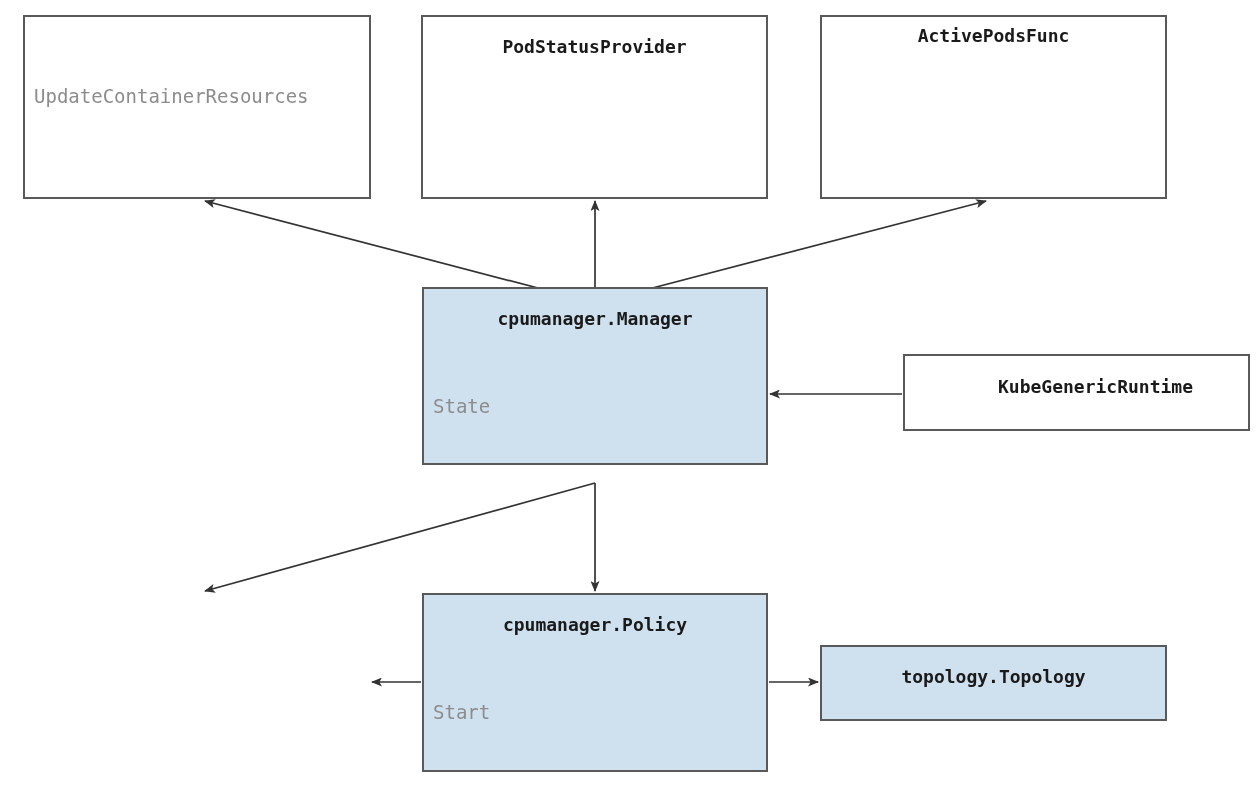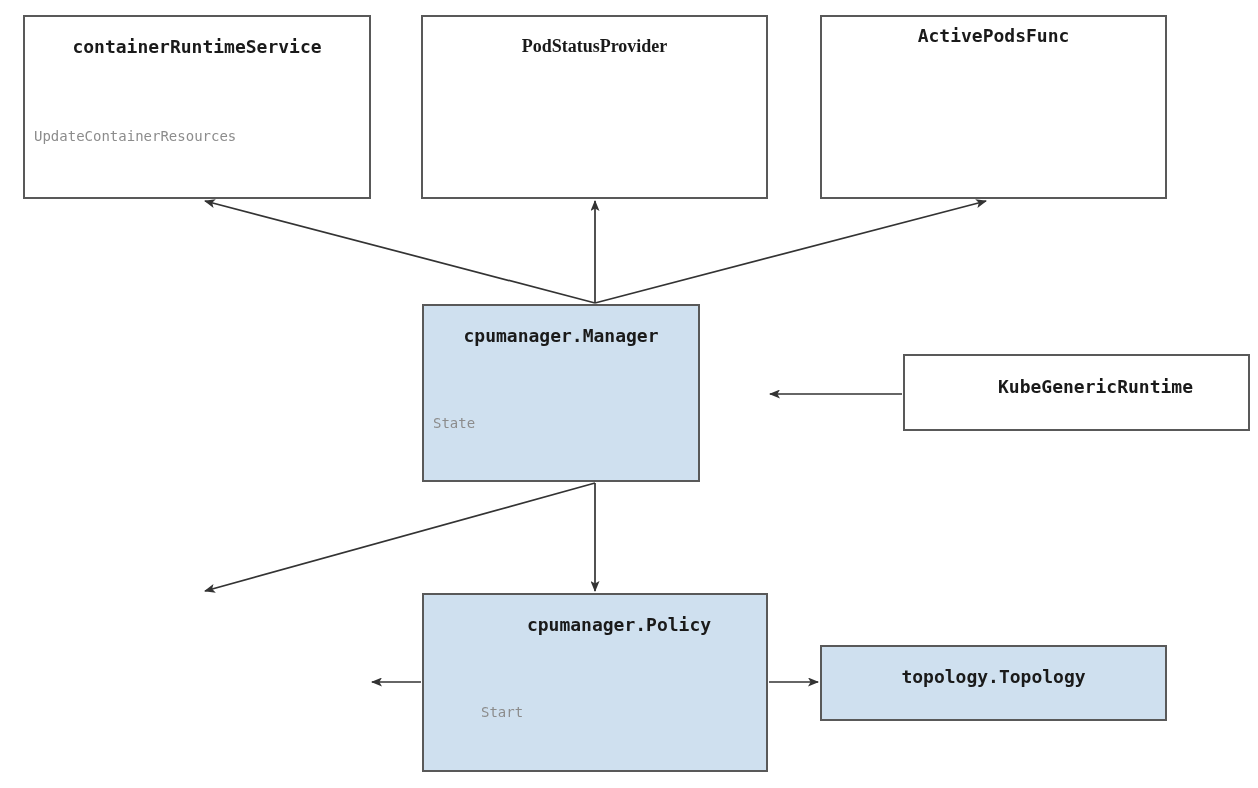--- a/index.html
+++ b/index.html
@@ -43,53 +43,53 @@
     font-weight: bold;
     font-size: 18px;
     color: #1a1a1a;
     letter-spacing: 0px;
     white-space: pre;
   }
   .node-members {
     display: block;
     padding-left: 9px;
     font-family: "DejaVu Sans Mono", monospace;
-    font-size: 14px;
+    font-size: 19px;
     line-height: 24px;
     color: #8c8c8c;
     white-space: pre;
   }
   .member {
     display: block;
     white-space: pre;
   }
 
   
   #node-containerruntimeservice { left: 23px;  top: 15px;  width: 348px; height: 184px; }
   #node-containerruntimeservice .node-title   { margin-top: 19px; }
   #node-containerruntimeservice .node-members { margin-top: 19px; }
 
   #node-podstatusprovider { left: 421px; top: 15px;  width: 347px; height: 184px; }
-  #node-podstatusprovider .node-title   { margin-top: 19px; font-family: Liberation Serif, serif; }
+  #node-podstatusprovider .node-title   { margin-top: 19px; }
 
   #node-activepodsfunc { left: 820px; top: 15px;  width: 347px; height: 184px; }
   #node-activepodsfunc .node-title   { margin-top: 8px; }
 
-  #node-cpumanager-manager { left: 422px; top: 304px; width: 278px; height: 178px; }
+  #node-cpumanager-manager { left: 422px; top: 287px; width: 346px; height: 178px; }
   #node-cpumanager-manager .node-title   { margin-top: 19px; }
   #node-cpumanager-manager .node-members { margin-top: 17px; }
 
   #node-kubegenericruntime { left: 903px; top: 354px; width: 347px; height: 77px; }
   #node-kubegenericruntime .node-title   { margin-top: 20px; padding-left: 38px; }
 
   #node-state-state { left: 23px;  top: 593px; width: 347px; height: 179px; }
   #node-state-state .node-title   { margin-top: 19px; }
   #node-state-state .node-members { margin-top: 17px; }
 
-  #node-cpumanager-policy { left: 422px; top: 593px; width: 346px; height: 179px; padding-left: 48px; }
+  #node-cpumanager-policy { left: 422px; top: 593px; width: 346px; height: 179px; }
   #node-cpumanager-policy .node-title   { margin-top: 19px; }
   #node-cpumanager-policy .node-members { margin-top: 17px; }
 
   #node-topology-topology { left: 820px; top: 645px; width: 347px; height: 76px; }
   #node-topology-topology .node-title   { margin-top: 19px; }
 </style>
 </head>
 <body>
 
 <div id="canvas">
@@ -112,21 +112,20 @@
     <line x1="595" y1="483" x2="205" y2="591" stroke="#333333" stroke-width="1.7" marker-end="url(#arrowhead)"></line>
 
     <line x1="595" y1="483" x2="595" y2="591" stroke="#333333" stroke-width="1.7" marker-end="url(#arrowhead)"></line>
 
     <line x1="421" y1="682" x2="372" y2="682" stroke="#333333" stroke-width="1.7" marker-end="url(#arrowhead)"></line>
 
     <line x1="769" y1="682" x2="818" y2="682" stroke="#333333" stroke-width="1.7" marker-end="url(#arrowhead)"></line>
   </svg>
 
   <div class="node" id="node-containerruntimeservice">
-    <span class="node-title">containerRuntimeService</span>
     <span class="node-members">
       <span class="member">UpdateContainerResources</span>
     </span>
   </div>
 
   <div class="node" id="node-podstatusprovider">
     <span class="node-title">PodStatusProvider</span>
     <span class="node-members"></span>
   </div>
 

